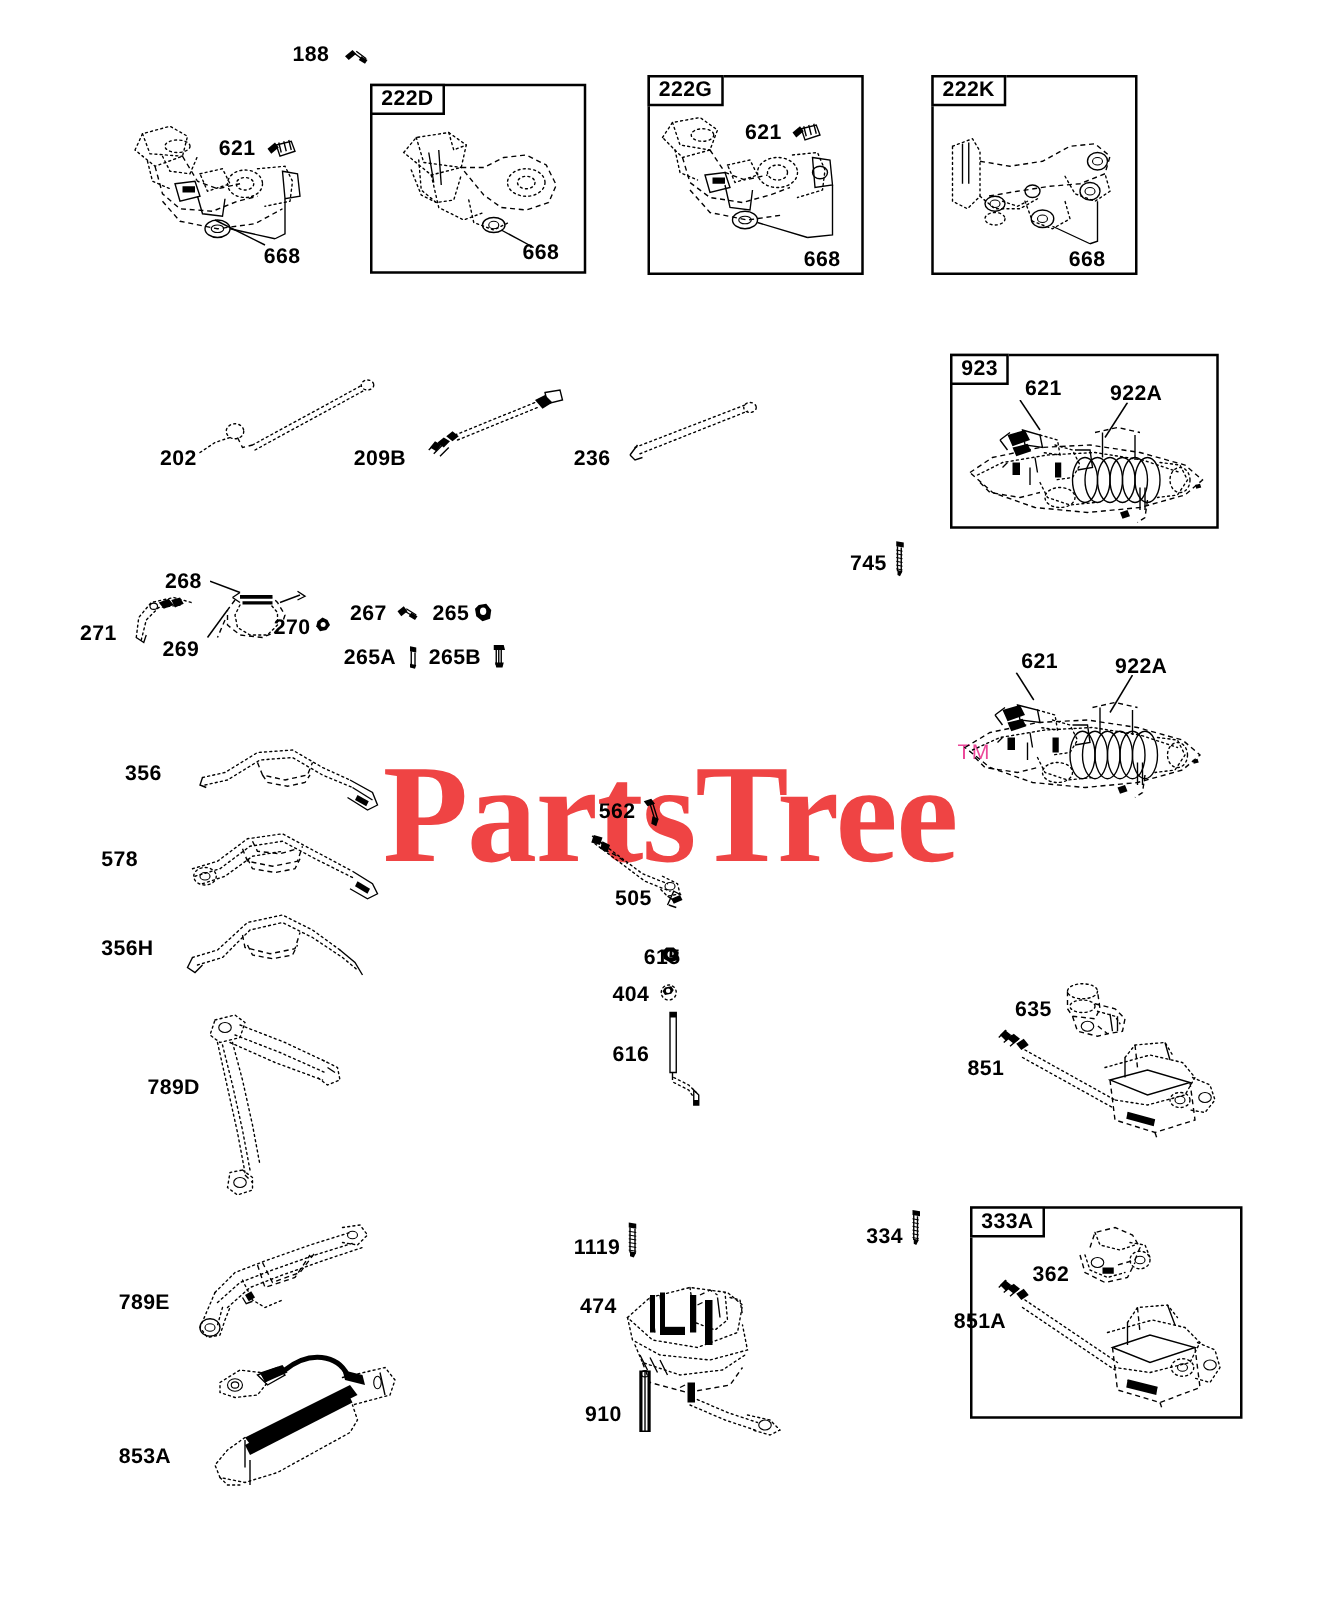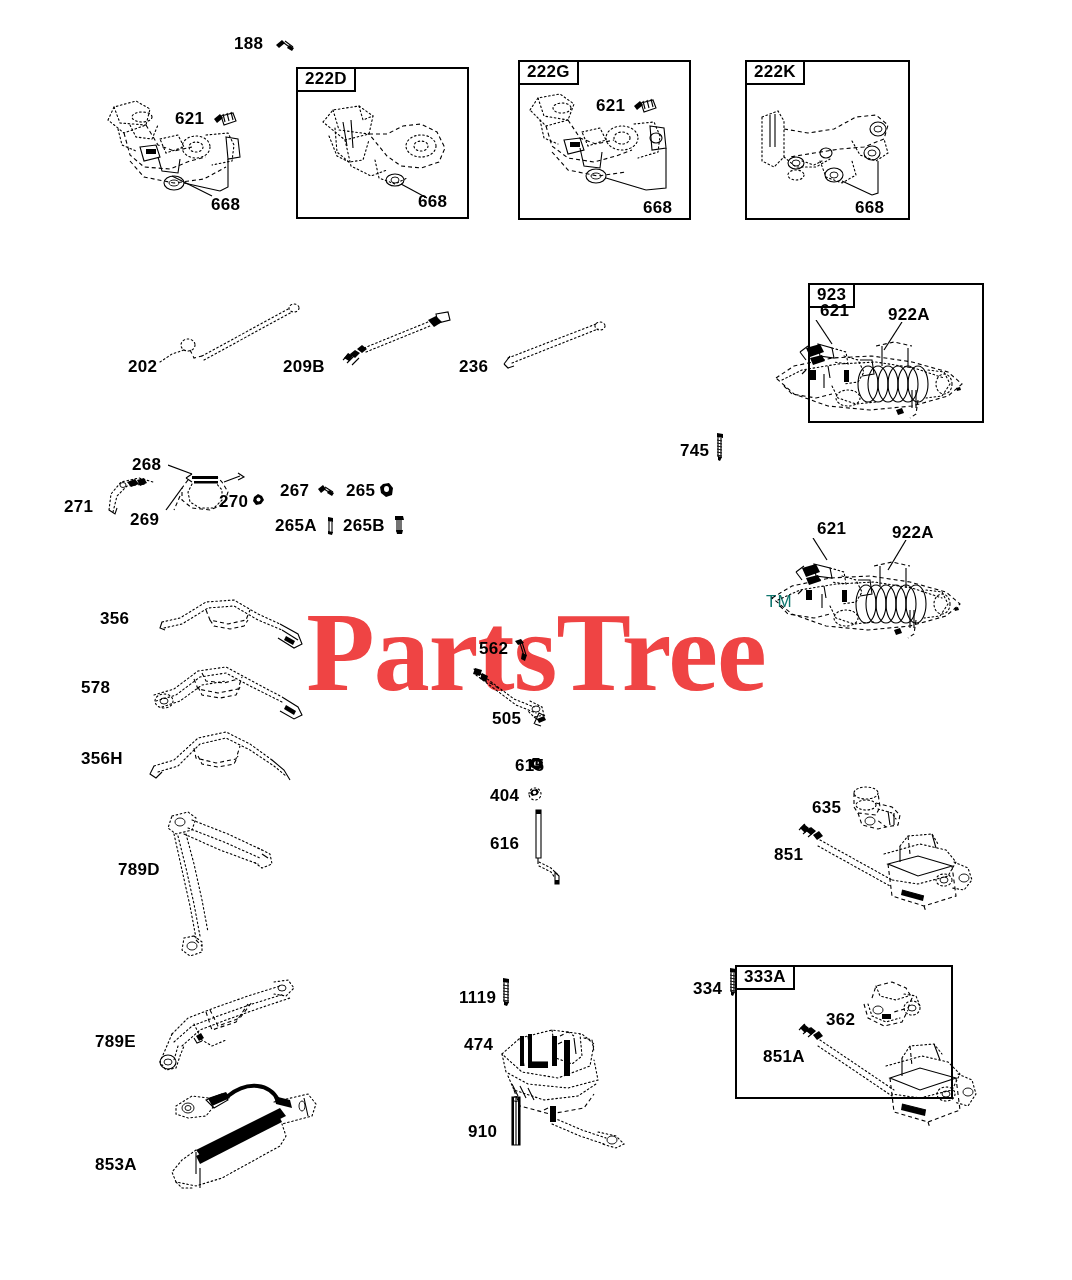--- a/index.html
+++ b/index.html
@@ -31,21 +31,21 @@
     user-select: none;
     pointer-events: none;
     z-index: 0;
   }
   .watermark-tm {
     position: absolute;
     left: 766px;
     top: 592px;
     font-family: "Liberation Sans", sans-serif;
     font-size: 17px;
-    color: #0f766e;
+    color: #ec4899;
     letter-spacing: 1px;
     z-index: 0;
     pointer-events: none;
   }
 
   
   .ref {
     position: absolute;
     font-family: "Liberation Sans", sans-serif;
     font-size: 17px;
@@ -450,21 +450,21 @@
       <path class="ln" d="M142 16 L146 34"></path>
       <ellipse class="thin" cx="140" cy="24" rx="3" ry="5"></ellipse>
       <path class="sol" d="M118 26 L124 34 L40 76 L34 68 Z"></path>
       <path class="sol" d="M116 32 L120 40 L38 82 L34 74 Z"></path>
       <path class="dot" d="M34 68 L20 78 L10 90 L14 100 L34 104 L60 96 L118 64 L124 54 L120 42"></path>
       <path class="ln" d="M34 70 L34 92 M38 86 L38 106"></path>
       <path class="dot" d="M14 100 L20 106 L30 106"></path>
     </svg>
   </div>
 
-  <div class="gbox" style="left:760px; top:283px; width:176px; height:140px;margin-left:48px;">
+  <div class="gbox" style="left:760px; top:283px; width:215px; height:140px;">
     <div class="gbox-tag">923</div>
   </div>
   <div class="ref" style="left:820px; top:301px;">621</div>
   <div class="ref" style="left:888px; top:305px;">922A</div>
   <div class="leader" style="left:812px; top:320px;">
     <svg width="30" height="28" viewBox="0 0 30 28">
         <line x1="4" y1="0" x2="20" y2="24"></line>
       </svg>
   </div>
   <div class="leader" style="left:882px; top:322px;">
@@ -660,21 +660,21 @@
   <div class="ref" style="left:693px; top:979px;">334</div>
   <div class="art" style="left:726px; top:966px;">
     <svg width="16" height="30" viewBox="0 0 16 30">
       <path class="sol" d="M4 2 l6 1 l0 4 l-6 -1 z"></path>
       <path class="ln" d="M5 6 L5 26 M8 7 L8 27"></path>
       <path class="thin" d="M4 9 l5 1 M4 12 l5 1 M4 15 l5 1 M4 18 l5 1 M4 21 l5 1 M4 24 l5 1"></path>
       <path class="sol" d="M5 25 l4 1 l-2 4 l-2 -1 z"></path>
     </svg>
   </div>
 
-  <div class="gbox" style="left:735px; top:965px; width:218px; height:134px;">
+  <div class="gbox" style="left:776px; top:965px; width:218px; height:170px;">
     <div class="gbox-tag">333A</div>
   </div>
   <div class="ref" style="left:826px; top:997px;margin-top:13px;">362</div>
   <div class="art" style="left:858px; top:980px;">
     <svg width="68" height="52" viewBox="0 0 68 52">
       <path class="dsh" d="M14 18 L18 6 L34 2 L48 8 L54 18 L50 28 L36 32"></path>
       <path class="dot" d="M18 6 L22 16 L38 20 L50 16"></path>
       <path class="dsh" d="M6 24 L10 38 L26 46 L44 42 L50 30"></path>
       <path class="dot" d="M10 24 L14 36 L28 42 L42 38"></path>
       <ellipse class="thin" cx="20" cy="30" rx="5" ry="4"></ellipse>

